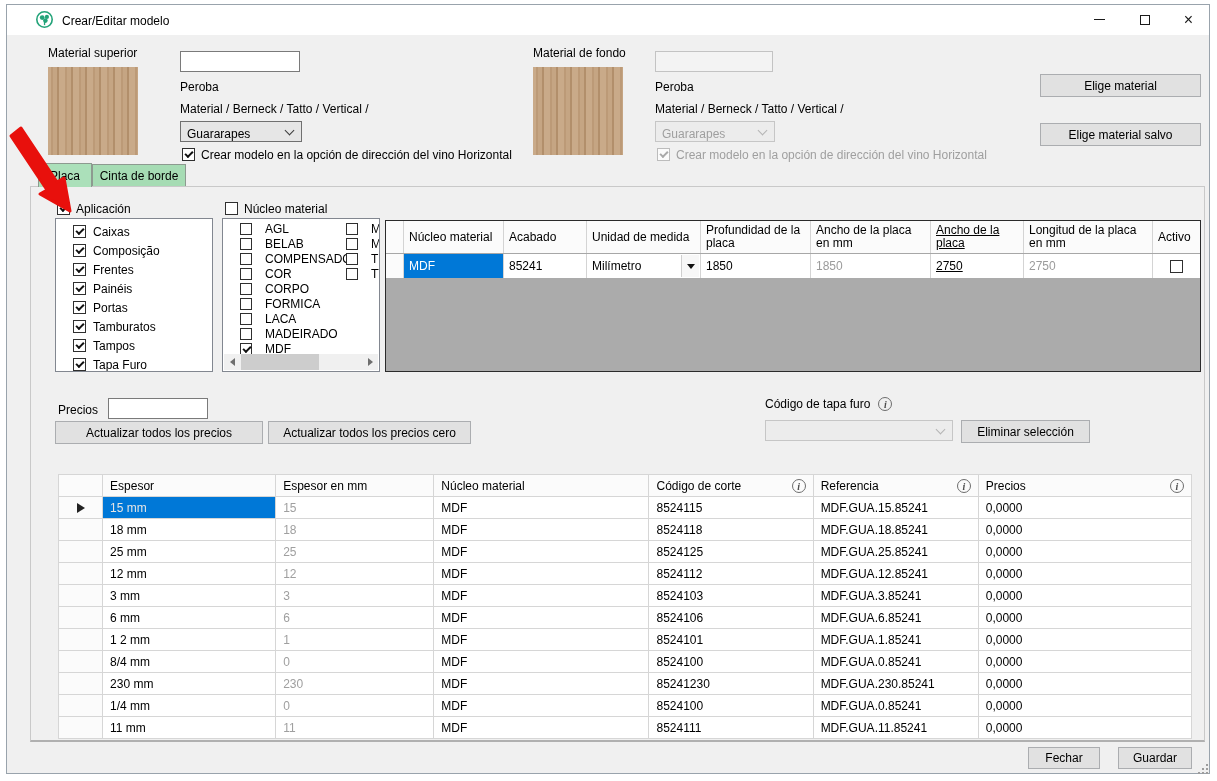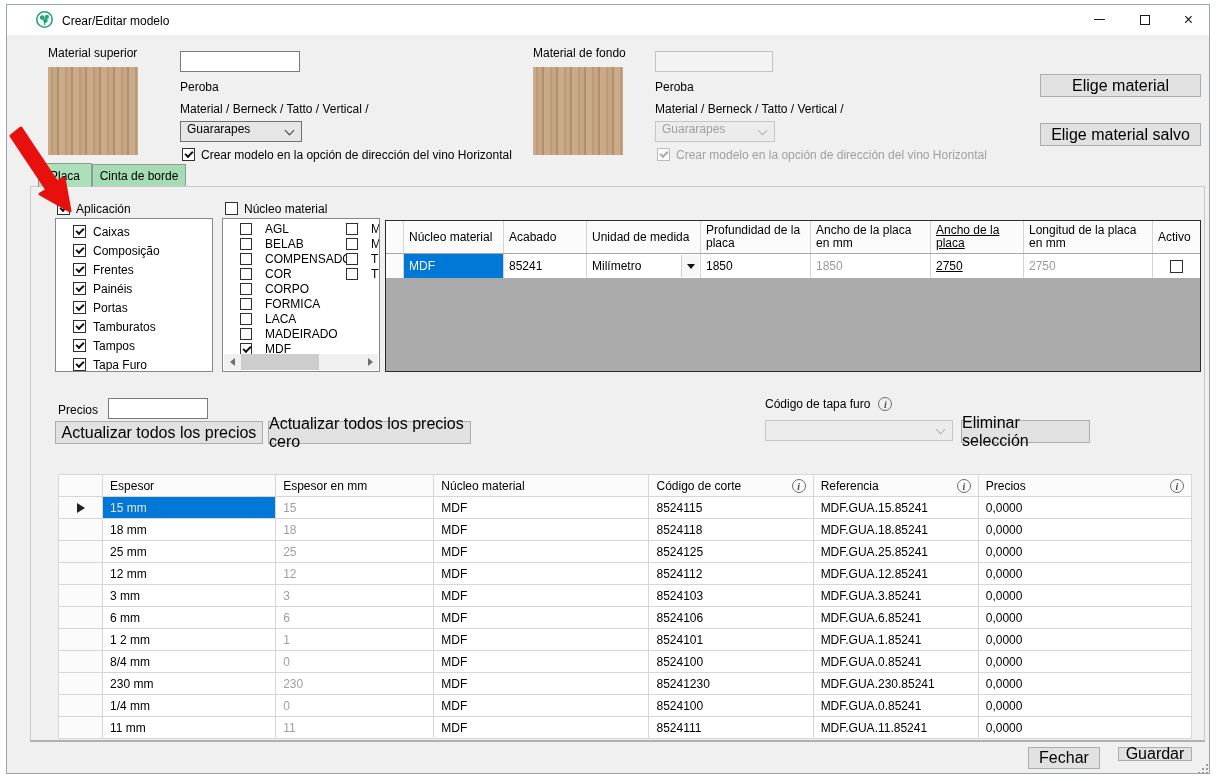--- a/index.html
+++ b/index.html
@@ -18,32 +18,32 @@
   .lbl { position:absolute; white-space:nowrap; }
   .dis { color:#9f9f9f; }
 
   .swatch { position:absolute; width:90px; height:88px;
     background-color:#c1a181;
     background-image: repeating-linear-gradient(90deg,#c9aa89 0 3px,#bc9a77 3px 5px,#c5a583 5px 9px,#b28f6b 9px 11px,#c9aa89 11px 14px);
   }
   .tbox { position:absolute; border:1px solid #7a7a7a; background:#fff; height:21px; padding:0 4px; font:12px "Liberation Sans",sans-serif; }
   .tbox.disabled { border-color:#c3c3c3; background:#f3f3f3; }
 
-  .combo { position:absolute; height:21px; border:1px solid #707070; background:#e6e6e6; display:flex; align-items:flex-start; padding:0 19px 0 6px; font-size:12px; }
+  .combo { position:absolute; height:21px; border:1px solid #707070; background:#e6e6e6; display:flex; align-items:flex-end; padding:0 19px 0 6px; font-size:12px; }
   .combo .chev { position:absolute; right:8px; top:5px; width:7px; height:7px; border-right:1.5px solid #3c3c3c; border-bottom:1.5px solid #3c3c3c; transform:rotate(45deg); }
   .combo.disabled { border-color:#c6c6c6; background:#ececec; color:#9f9f9f; }
   .combo.disabled .chev { border-color:#b4b4b4; }
 
   .cb { position:relative; display:inline-block; width:13px; height:13px; background:#fff; border:1px solid #2f2f2f; flex:none; }
   .cb.checked::after { content:""; position:absolute; left:2px; top:2px; width:6px; height:3px; border-left:2px solid #111; border-bottom:2px solid #111; transform:rotate(-45deg); }
   .cb.disabled { border-color:#bcbcbc; background:#fbfbfb; }
   .cb.disabled::after { border-color:#a9a9a9; }
   .cbrow { position:absolute; display:flex; align-items:center; gap:6px; height:15px; }
 
-  .push { position:absolute; background:#e1e1e1; border:1px solid #abadb0; display:flex; align-items:center; justify-content:center; font-size:16px; cursor:default; }
+  .push { position:absolute; background:#e1e1e1; border:1px solid #abadb0; display:flex; align-items:center; justify-content:center; font-size:12px; cursor:default; }
 
   .tab { position:absolute; top:164px; height:22px; background:#a6dcb4; border:1px solid #8d9a90; border-bottom:none; display:flex; align-items:center; justify-content:center; z-index:2; }
   .tab.active { top:163px; height:24px; background:#abe0ba; z-index:3; }
   #tab-panel { position:absolute; left:30px; top:186px; width:1175px; height:556px; background:#f0f0f0; border:1px solid #c9c9c9; border-bottom:2px solid #b0b0b0; }
 
   .listbox { position:absolute; background:#fff; border:1px solid #828790; overflow:hidden; }
   #apl-items { position:absolute; inset:1px; padding-top:2px; }
   .lb-item { display:flex; align-items:center; gap:7px; height:19px; padding-left:16px; white-space:nowrap; }
   .lb-item.tight { height:15px; gap:13px; }
   .lb-item.tight .cb { width:12px; height:12px; }
@@ -440,21 +440,21 @@
           <td class="c1">11</td>
           <td class="c2">MDF</td>
           <td class="c3">8524111</td>
           <td class="c4">MDF.GUA.11.85241</td>
           <td class="c5">0,0000</td>
         </tr>
       </tbody>
   </table>
 
   <div class="push" style="left:1028px;top:747px;width:72px;height:22px;">Fechar</div>
-  <div class="push" style="left:1118px;top:747px;width:74px;height:14px;">Guardar</div>
+  <div class="push" style="left:1118px;top:747px;width:74px;height:22px;">Guardar</div>
   <div class="grip">
     <span style="left:10px;top:10px;"></span>
       <span style="left:10px;top:6px;"></span>
       <span style="left:6px;top:10px;"></span>
     <span style="left:10px;top:2px;"></span>
       <span style="left:6px;top:6px;"></span>
       <span style="left:2px;top:10px;"></span>
   </div>
 
   <svg id="annotation-arrow" width="1217" height="781" viewBox="0 0 1217 781">

